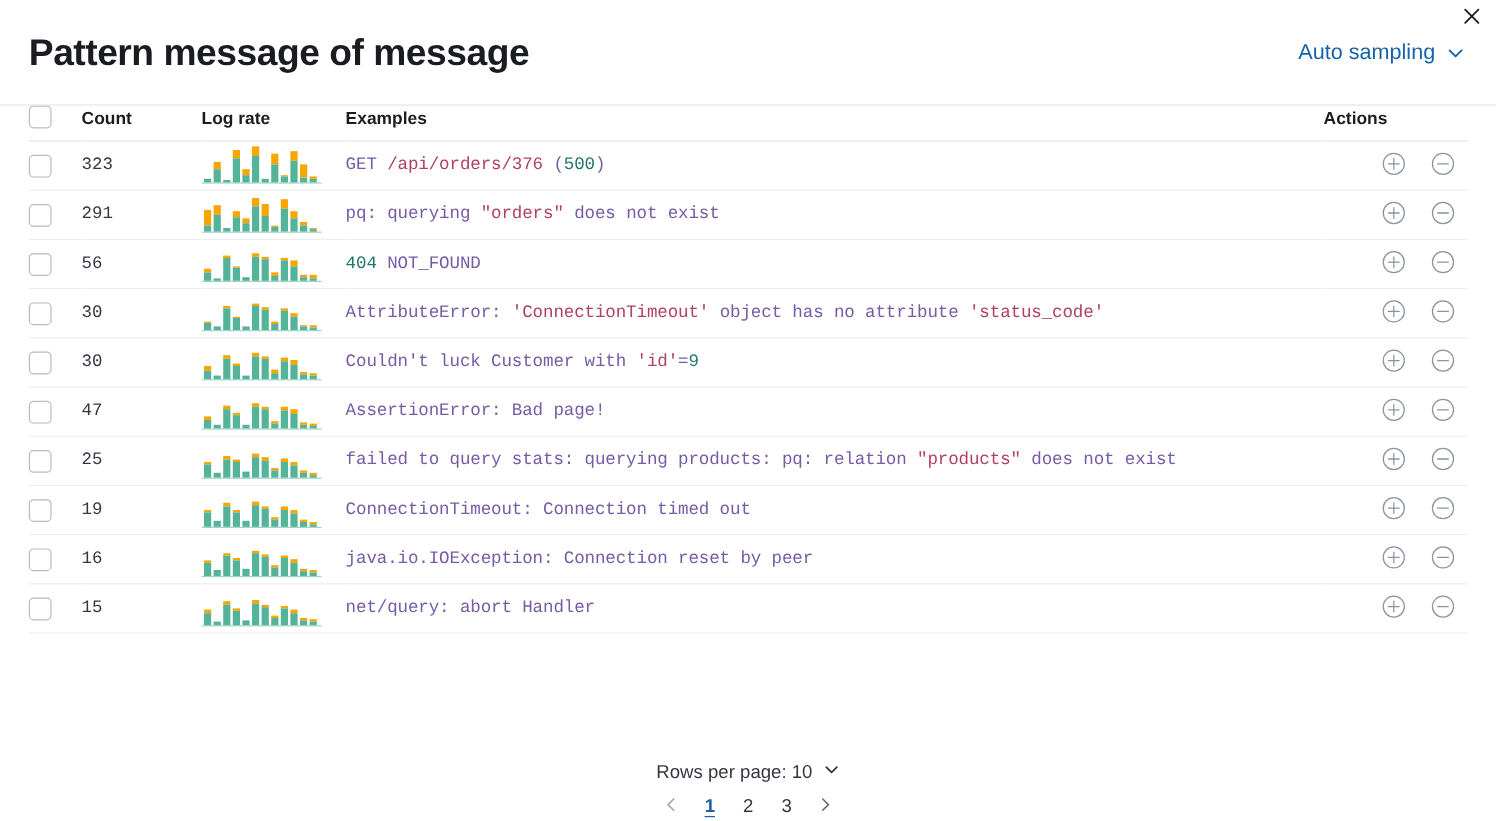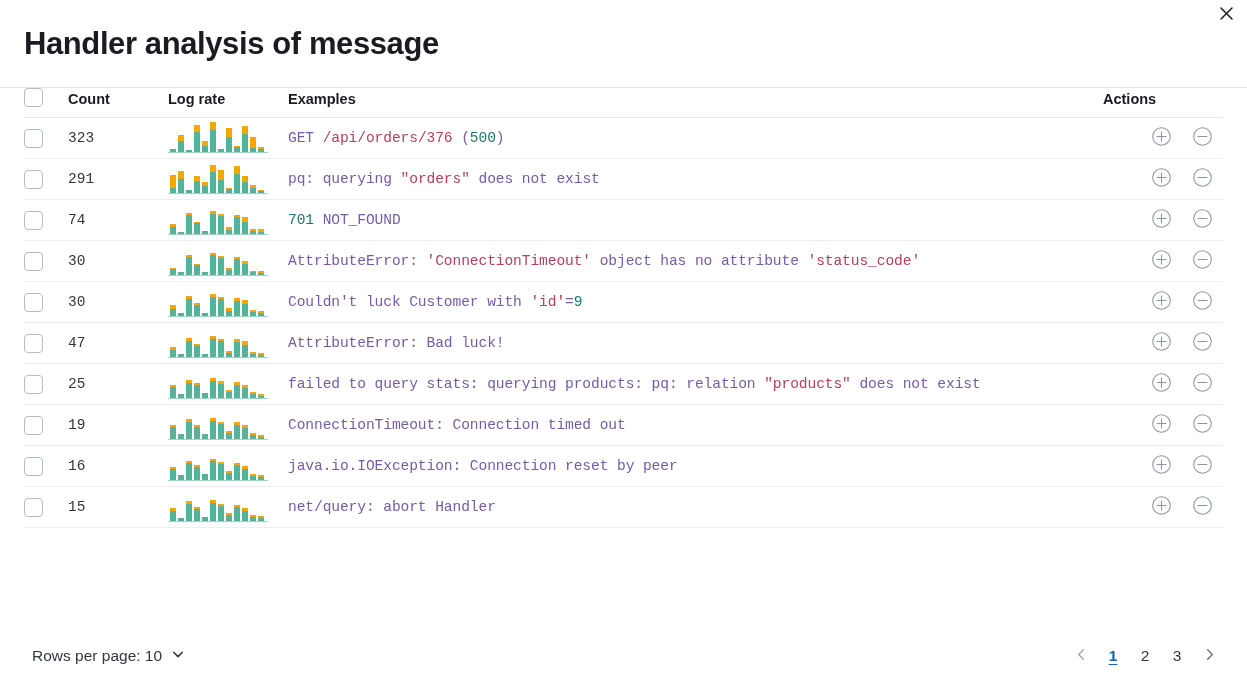--- a/index.html
+++ b/index.html
@@ -154,20 +154,21 @@
 
   
   .footer {
     position: absolute;
     left: 0; right: 0; bottom: 0;
     height: 56px;
     padding: 0 24px;
     display: flex;
     align-items: center;
     justify-content: space-between;
+    flex-direction: column;
   }
   .rows-btn {
     display: inline-flex; align-items: center; gap: 9px;
     background: none; border: none; cursor: pointer;
     font-family: inherit;
     font-size: 15.5px;
     color: #343741;
     padding: 6px 8px;
   }
   .pager { display: flex; align-items: center; gap: 4px; }
@@ -181,23 +182,33 @@
   }
   .pg.active { color: #1863a8; font-weight: 700; text-decoration: underline; text-underline-offset: 3px; }
   .pg.arrow { color: #69707d; }
   .pg.arrow.disabled { color: #a2a8b3; }
 </style>
 </head>
 <body>
 
 <div class="header">
   <div class="title-wrap">
-    <div class="page-title">Handler analysis of message</div>
+    <div class="page-title">Pattern message of message</div>
   </div>
 
+  <div class="header-right">
+    <button class="sampling-btn">
+      <span>Auto sampling</span>
+      <span class="chev">
+        <svg width="16" height="16" viewBox="0 0 16 16" fill="none">
+          <path d="M3 6 L8 11 L13 6" stroke="#1863a8" stroke-width="1.6" stroke-linecap="round" stroke-linejoin="round"></path>
+        </svg>
+      </span>
+    </button>
+  </div>
 
   <button class="close-btn">
     <span>
       <svg width="15" height="15" viewBox="0 0 15 15" fill="none">
         <path d="M2 2 L13 13 M13 2 L2 13" stroke="#1a1c21" stroke-width="1.5" stroke-linecap="round"></path>
       </svg>
     </span>
   </button>
 </div>
 
@@ -342,21 +353,21 @@
           <td class="actions-cell"><button class="act-btn"><span><svg width="21" height="21" viewBox="0 0 22 22" fill="none">
                   <circle cx="11" cy="11" r="9.2" stroke="#8d949e" stroke-width="1.1"></circle>
                   <path d="M11 6.3 V15.7 M6.3 11 H15.7" stroke="#8d949e" stroke-width="1.1" stroke-linecap="round"></path>
                 </svg></span></button><button class="act-btn"><span><svg width="21" height="21" viewBox="0 0 22 22" fill="none">
                   <circle cx="11" cy="11" r="9.2" stroke="#8d949e" stroke-width="1.1"></circle>
                   <path d="M6.3 11 H15.7" stroke="#8d949e" stroke-width="1.1" stroke-linecap="round"></path>
                 </svg></span></button></td>
         </tr>
         <tr>
           <td><span class="cbox"></span></td>
-          <td class="count-cell">74</td>
+          <td class="count-cell">56</td>
           <td>
             <span class="spark">
               <span class="bar">
                 <span class="top" style="height:3px"></span>
                 <span class="bot" style="height:7px"></span>
               </span>
               <span class="bar">
                 <span class="bot" style="height:2px"></span>
               </span>
               <span class="bar">
@@ -393,21 +404,21 @@
               <span class="bar">
                 <span class="top" style="height:2px"></span>
                 <span class="bot" style="height:3px"></span>
               </span>
               <span class="bar">
                 <span class="top" style="height:3px"></span>
                 <span class="bot" style="height:2px"></span>
               </span>
             </span>
           </td>
-          <td class="ex-cell"><span class="tk-num">701</span><span class="tk-default"> NOT_FOUND</span></td>
+          <td class="ex-cell"><span class="tk-num">404</span><span class="tk-default"> NOT_FOUND</span></td>
           <td class="actions-cell"><button class="act-btn"><span><svg width="21" height="21" viewBox="0 0 22 22" fill="none">
                   <circle cx="11" cy="11" r="9.2" stroke="#8d949e" stroke-width="1.1"></circle>
                   <path d="M11 6.3 V15.7 M6.3 11 H15.7" stroke="#8d949e" stroke-width="1.1" stroke-linecap="round"></path>
                 </svg></span></button><button class="act-btn"><span><svg width="21" height="21" viewBox="0 0 22 22" fill="none">
                   <circle cx="11" cy="11" r="9.2" stroke="#8d949e" stroke-width="1.1"></circle>
                   <path d="M6.3 11 H15.7" stroke="#8d949e" stroke-width="1.1" stroke-linecap="round"></path>
                 </svg></span></button></td>
         </tr>
         <tr>
           <td><span class="cbox"></span></td>
@@ -579,21 +590,21 @@
               <span class="bar">
                 <span class="top" style="height:2px"></span>
                 <span class="bot" style="height:3px"></span>
               </span>
               <span class="bar">
                 <span class="top" style="height:2px"></span>
                 <span class="bot" style="height:2px"></span>
               </span>
             </span>
           </td>
-          <td class="ex-cell"><span class="tk-default">AttributeError: Bad luck!</span></td>
+          <td class="ex-cell"><span class="tk-default">AssertionError: Bad page!</span></td>
           <td class="actions-cell"><button class="act-btn"><span><svg width="21" height="21" viewBox="0 0 22 22" fill="none">
                   <circle cx="11" cy="11" r="9.2" stroke="#8d949e" stroke-width="1.1"></circle>
                   <path d="M11 6.3 V15.7 M6.3 11 H15.7" stroke="#8d949e" stroke-width="1.1" stroke-linecap="round"></path>
                 </svg></span></button><button class="act-btn"><span><svg width="21" height="21" viewBox="0 0 22 22" fill="none">
                   <circle cx="11" cy="11" r="9.2" stroke="#8d949e" stroke-width="1.1"></circle>
                   <path d="M6.3 11 H15.7" stroke="#8d949e" stroke-width="1.1" stroke-linecap="round"></path>
                 </svg></span></button></td>
         </tr>
         <tr>
           <td><span class="cbox"></span></td>

